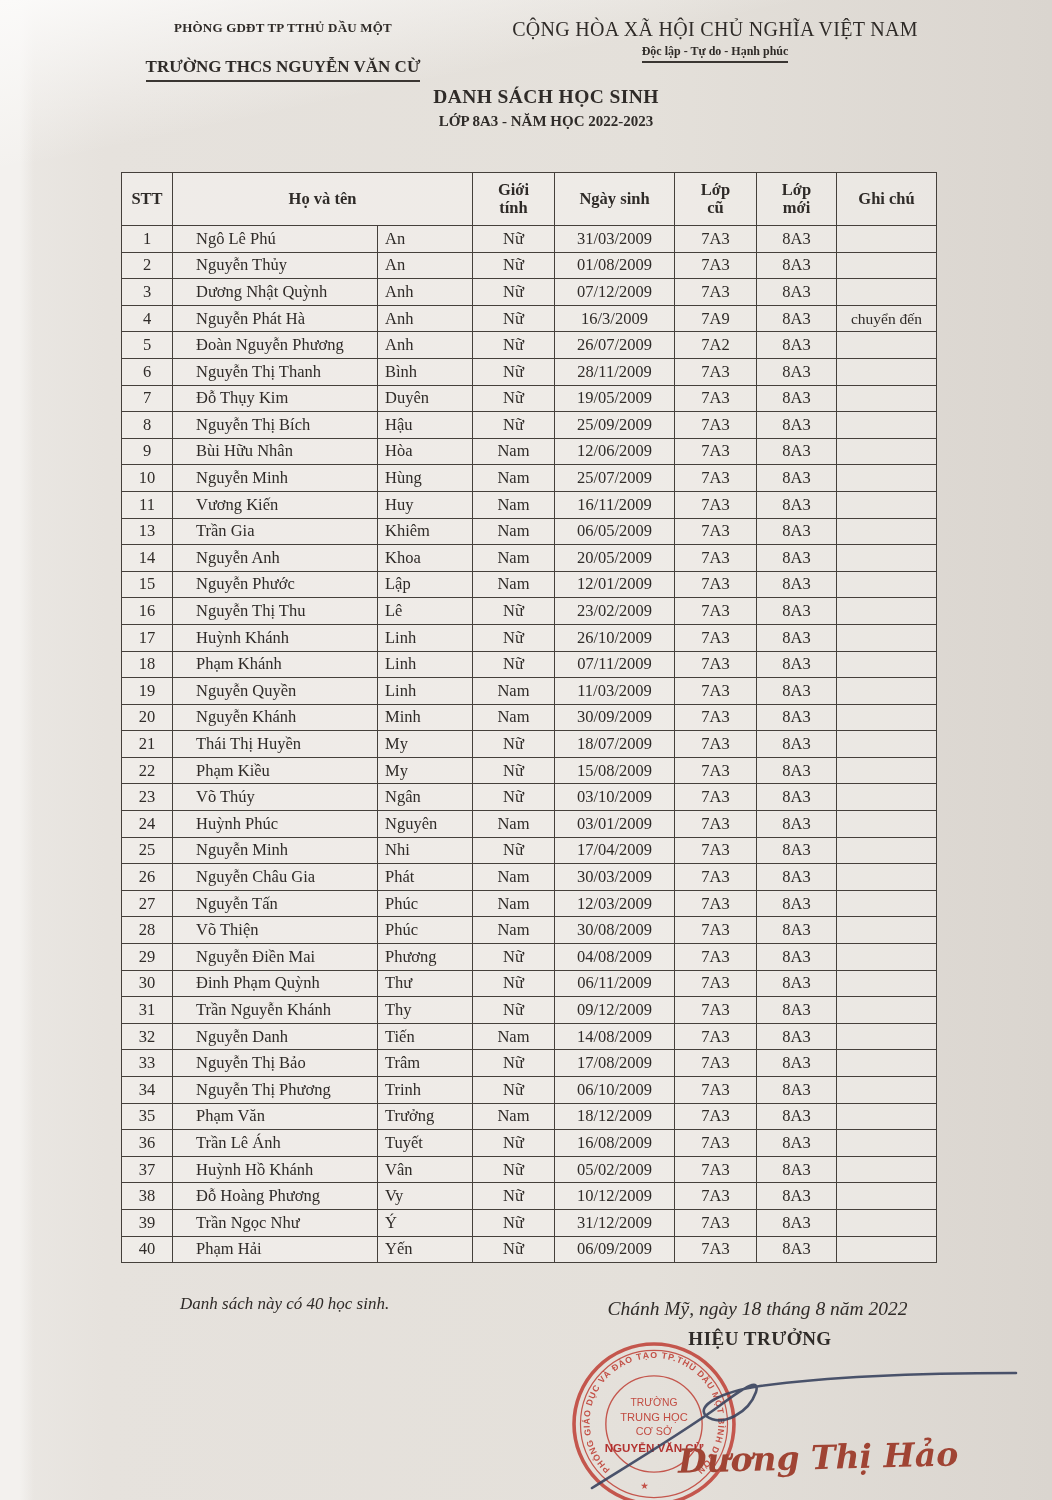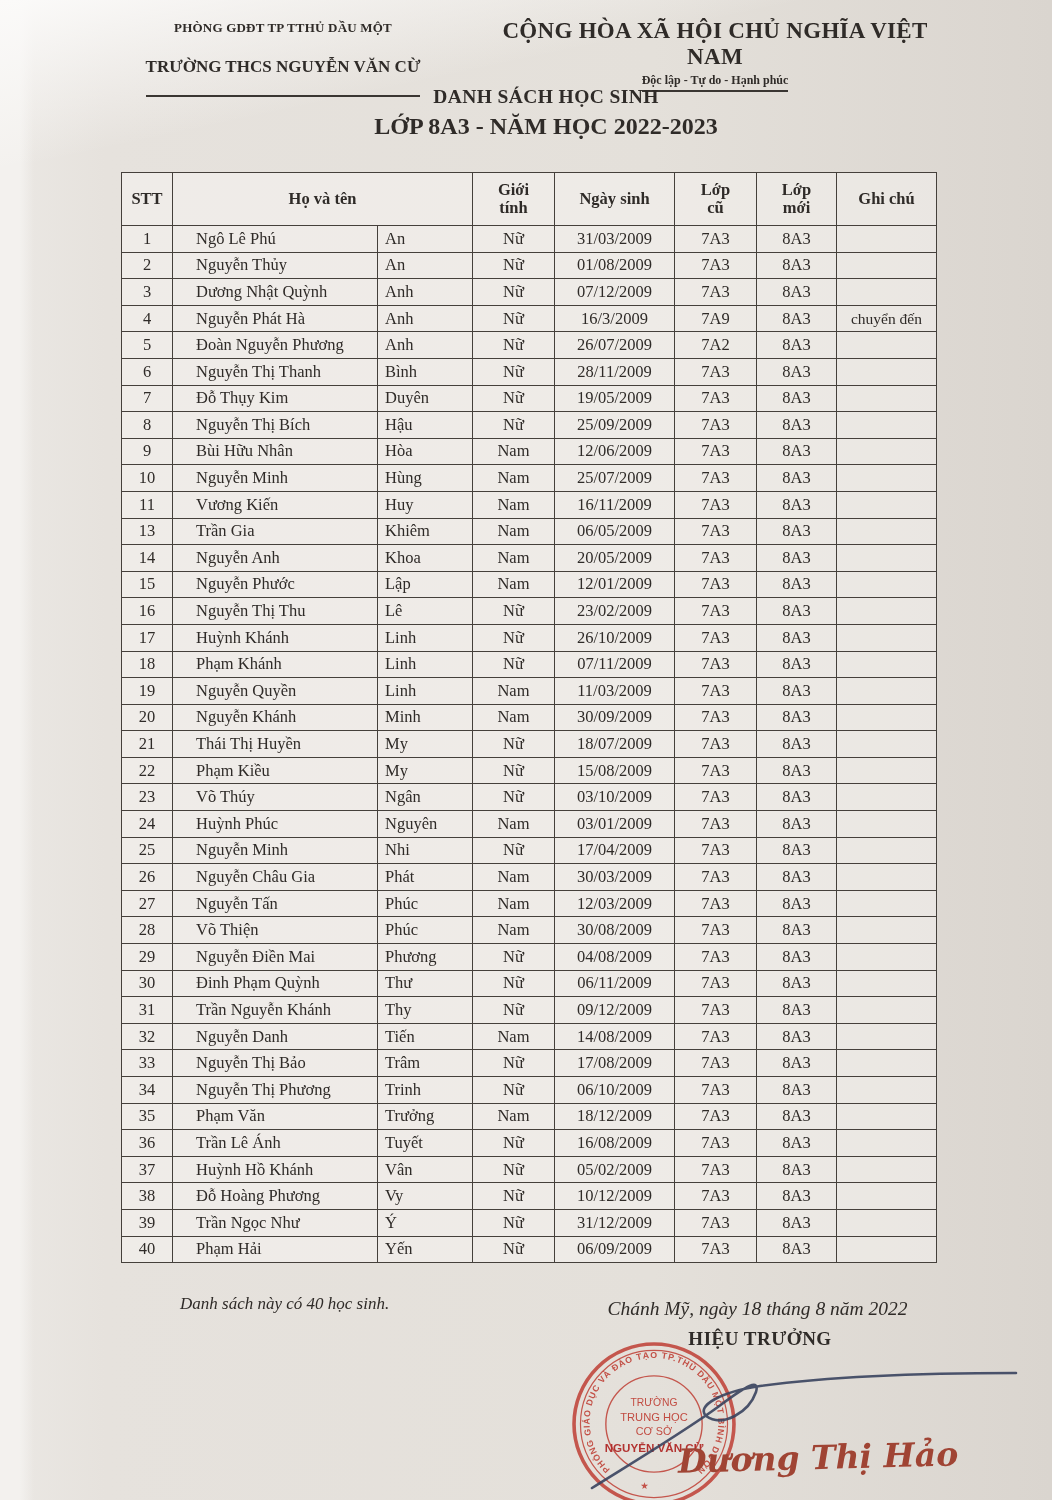--- a/index.html
+++ b/index.html
@@ -8,28 +8,28 @@
     color:#2f2b28;
     font-family:"Liberation Serif","DejaVu Serif",serif;
     background:
       linear-gradient(168deg, #fbfaf9 0%, rgba(251,250,249,0) 10%),
       linear-gradient(90deg, #f3f1ee 0px, #f3f1ee 20px, rgba(243,241,238,0) 34px),
       linear-gradient(90deg, #ebe8e4 0%, #e6e2dd 10%, #e4e0da 62%, #dad5cf 100%);
   }
   .hdr-left { position:absolute; left:118px; top:20px; width:330px; text-align:center; }
   .hdr-left .l1 { font-size:13px; font-weight:600; letter-spacing:.2px; }
   .hdr-left .l2 { font-size:17px; font-weight:bold; margin-top:3px;
-                  display:inline-block; border-bottom:2px solid #3a3632; padding-bottom:18px; }
+                  display:inline-block; border-bottom:2px solid #3a3632; padding-bottom:3px; }
   .hdr-right { position:absolute; left:480px; top:18px; width:470px; text-align:center; }
-  .hdr-right .l1 { font-size:23px; font-weight:bold; letter-spacing:.3px; }
+  .hdr-right .l1 { font-size:20px; font-weight:normal; letter-spacing:.3px; }
   .hdr-right .l2 { font-size:12px; font-weight:bold; margin-top:3px;
                    display:inline-block; border-bottom:2px solid #3a3632; padding-bottom:2px; }
   .doc-title { position:absolute; left:226px; top:86px; width:640px; text-align:center; }
   .doc-title .t1 { font-size:19.5px; font-weight:bold; letter-spacing:.4px; }
-  .doc-title .t2 { font-size:24px; font-weight:bold; margin-top:5px; }
+  .doc-title .t2 { font-size:15px; font-weight:bold; margin-top:5px; }
 
   table.doc-table {
     position:absolute; left:121px; top:172px;
     border-collapse:collapse; table-layout:fixed;
     background:rgba(250,249,247,.45);
   }
   .doc-table th, .doc-table td {
     border:1.6px solid #45403b; padding:0 4px;
     font-size:16.5px; line-height:1.1; overflow:hidden; white-space:nowrap;
   }

